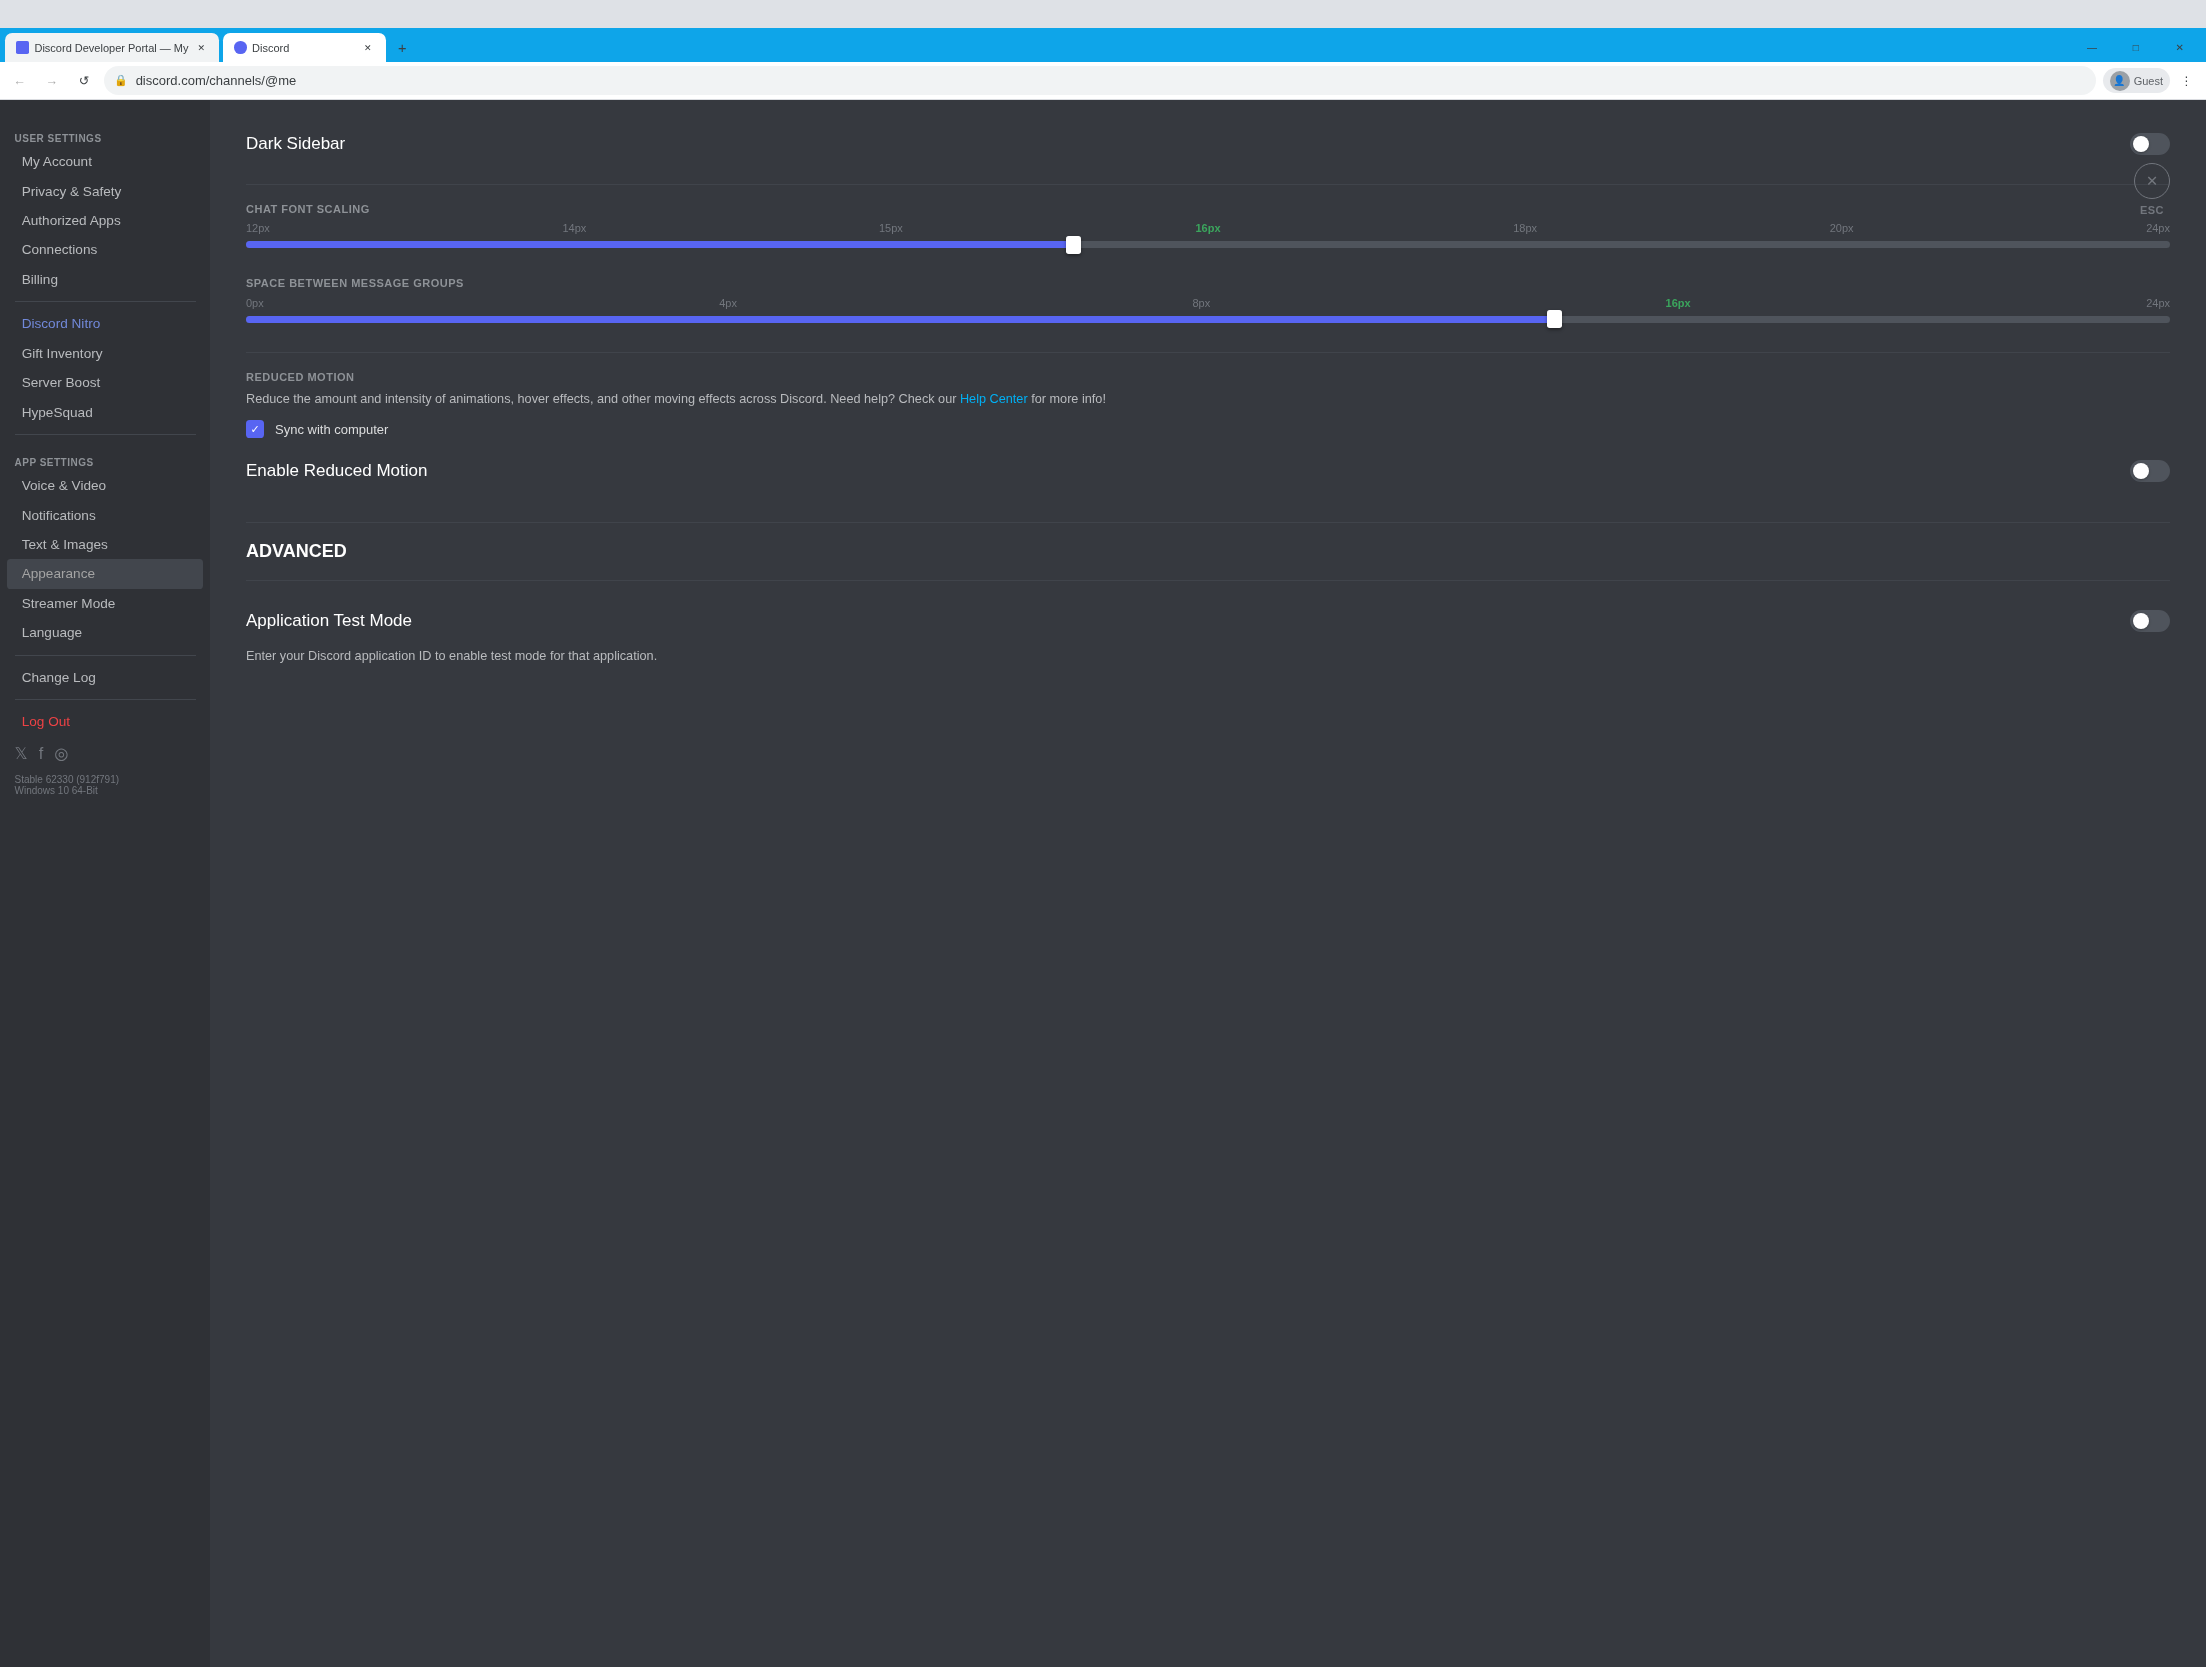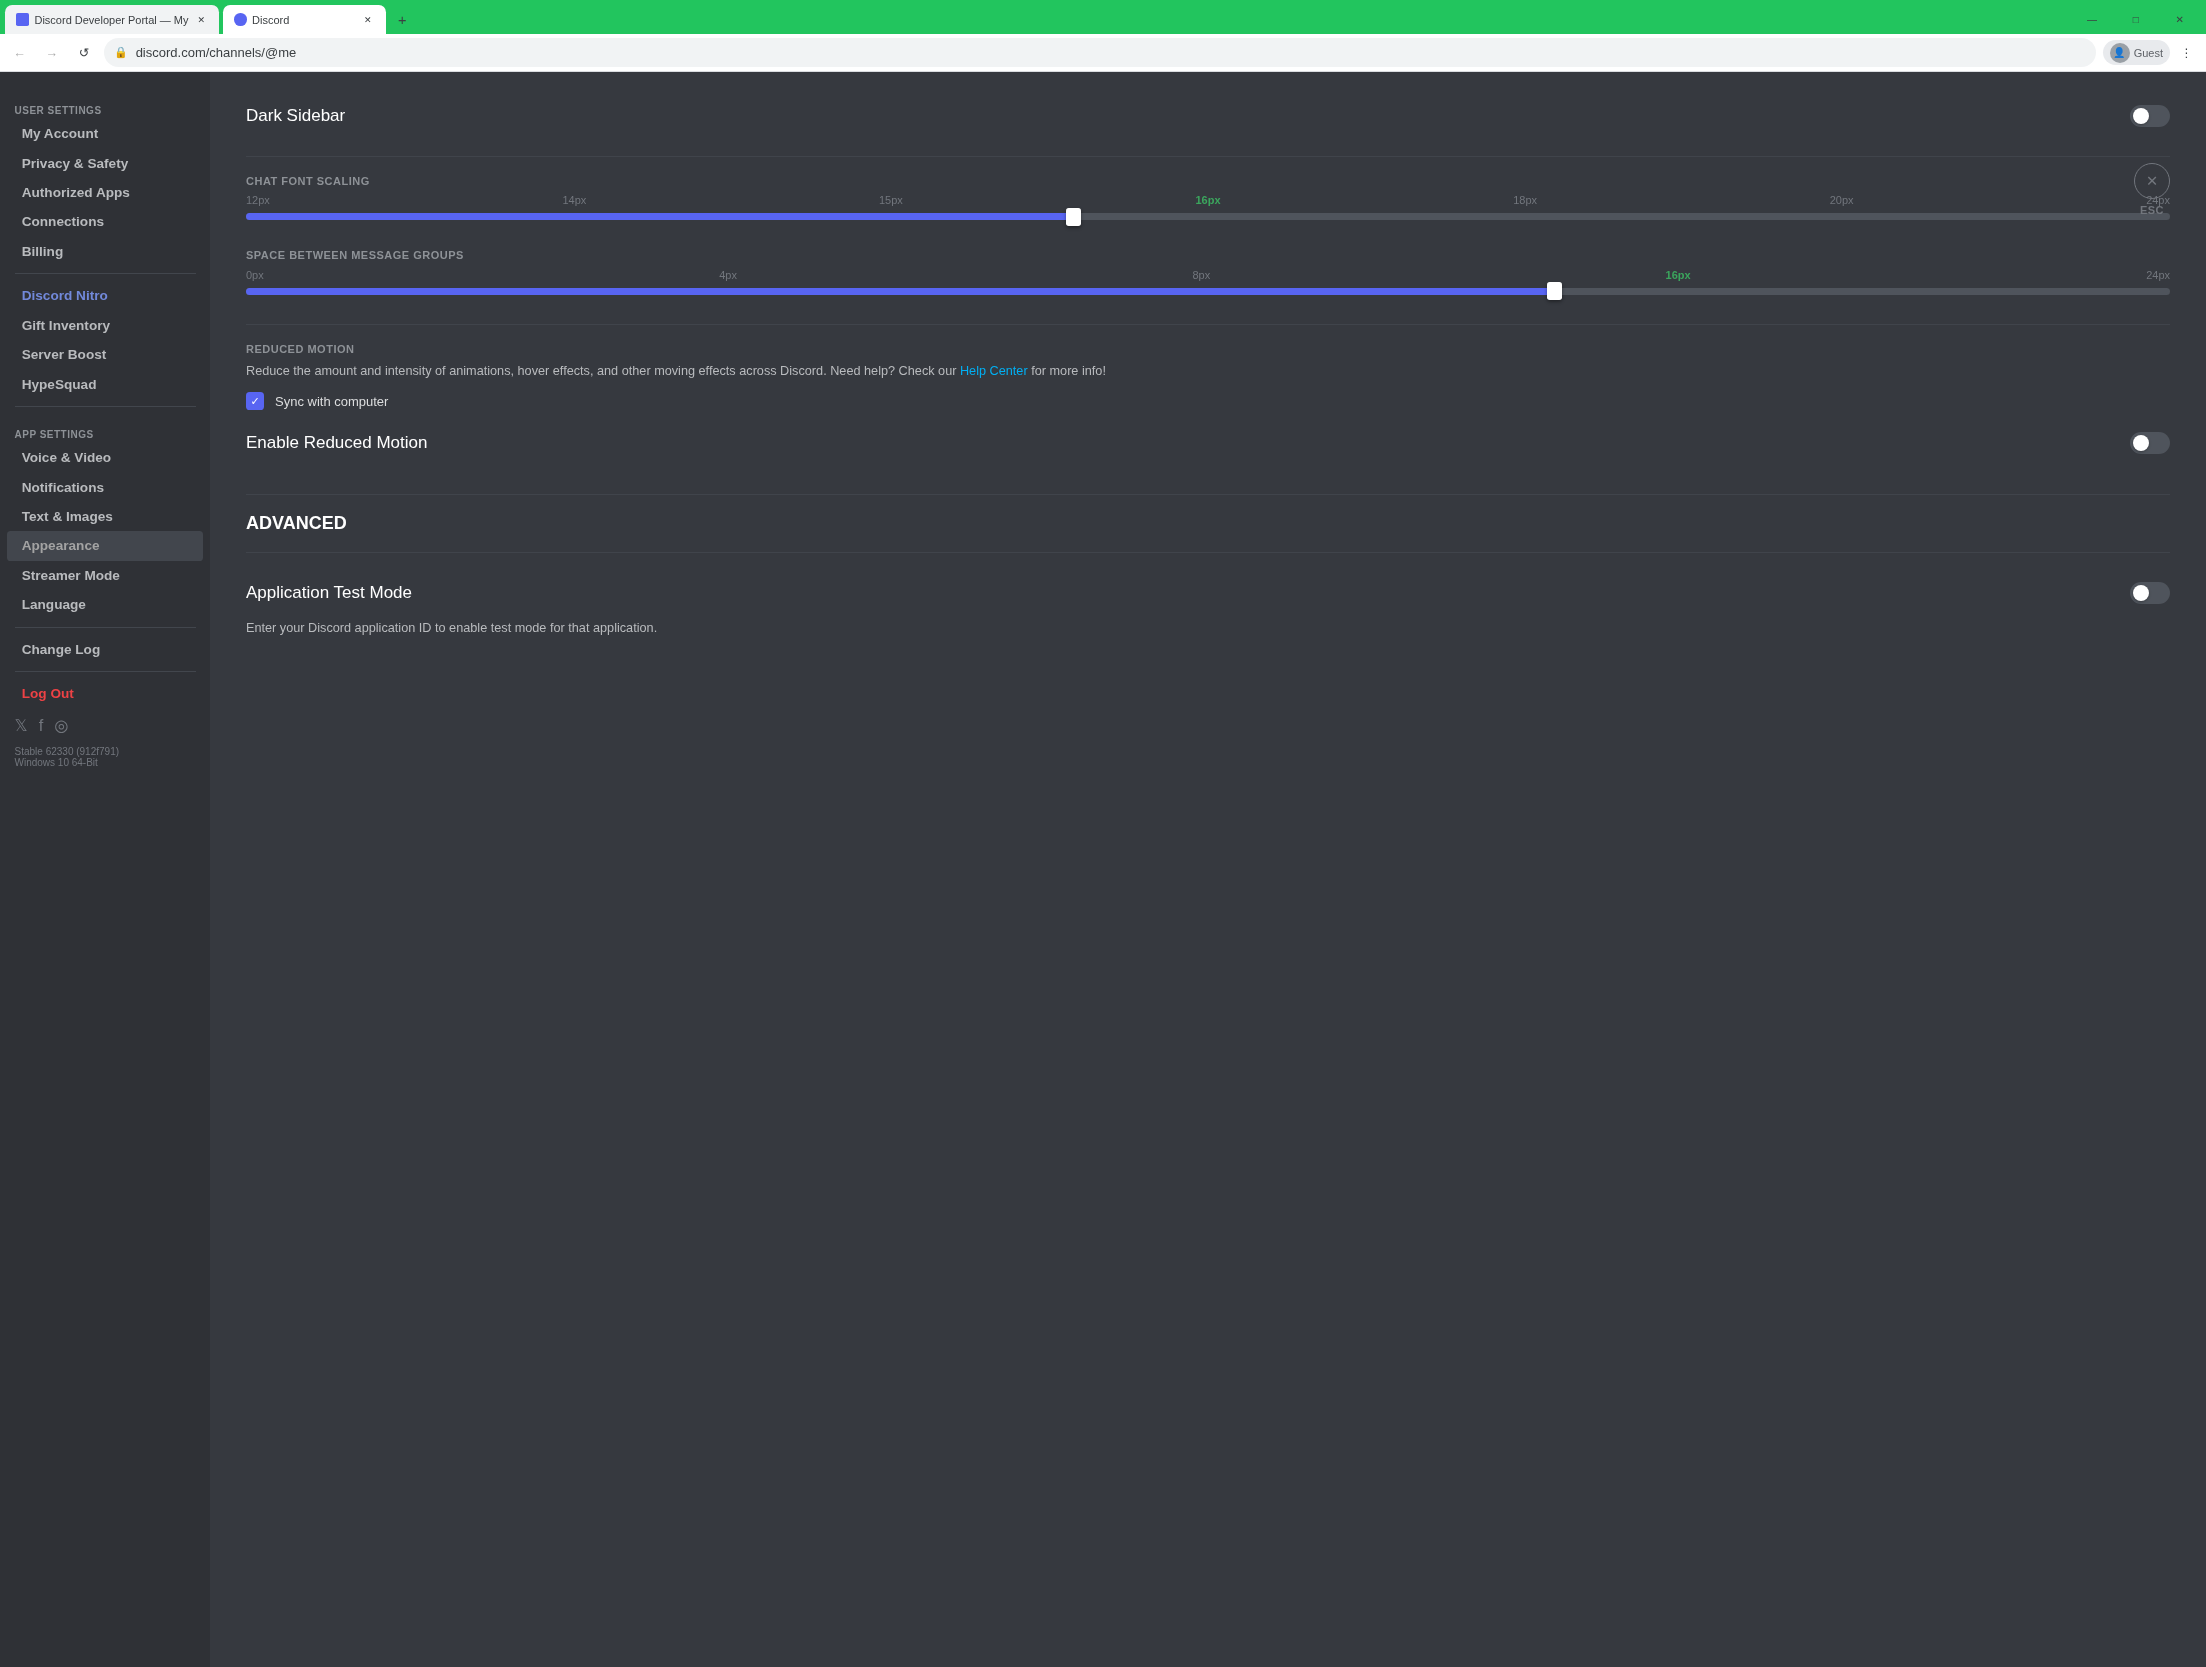--- a/index.html
+++ b/index.html
@@ -8,24 +8,25 @@
     
     .browser-chrome {
       background: #dee1e6;
       display: flex;
       flex-direction: column;
       height: 100vh;
     }
     .tab-bar {
       display: flex;
       align-items: center;
-      background: #22c55e;
+      background: #0ea5e9;
       padding: 5.4px 5.4px 0 5.4px;
       height: 34px;
       gap: 3.6px;
+      margin-top: 28px;
     }
     .tab {
       display: flex;
       align-items: center;
       background: #f1f3f4;
       border-radius: 7.2px 7.2px 0 0;
       padding: 5.4px 11px;
       font-size: 11px;
       color: #3c4043;
       gap: 5.4px;
@@ -204,21 +205,20 @@
     }
     .sidebar-item {
       display: flex;
       align-items: flex-end;
       padding: 7.2px 14.5px;
       color: #b9bbbe;
       font-size: 13.6px;
       cursor: pointer;
       border-radius: 3.6px;
       margin: 0 7.2px;
-      font-weight: bold;
     }
     .sidebar-item.active {
       background: #42464d;
       color: #a3a3a3;
     }
     .sidebar-item.nitro { color: #7289da; }
     .sidebar-item.logout { color: #ed4245; }
     .sidebar-divider {
       height: 0.9px;
       background: #42464d;

